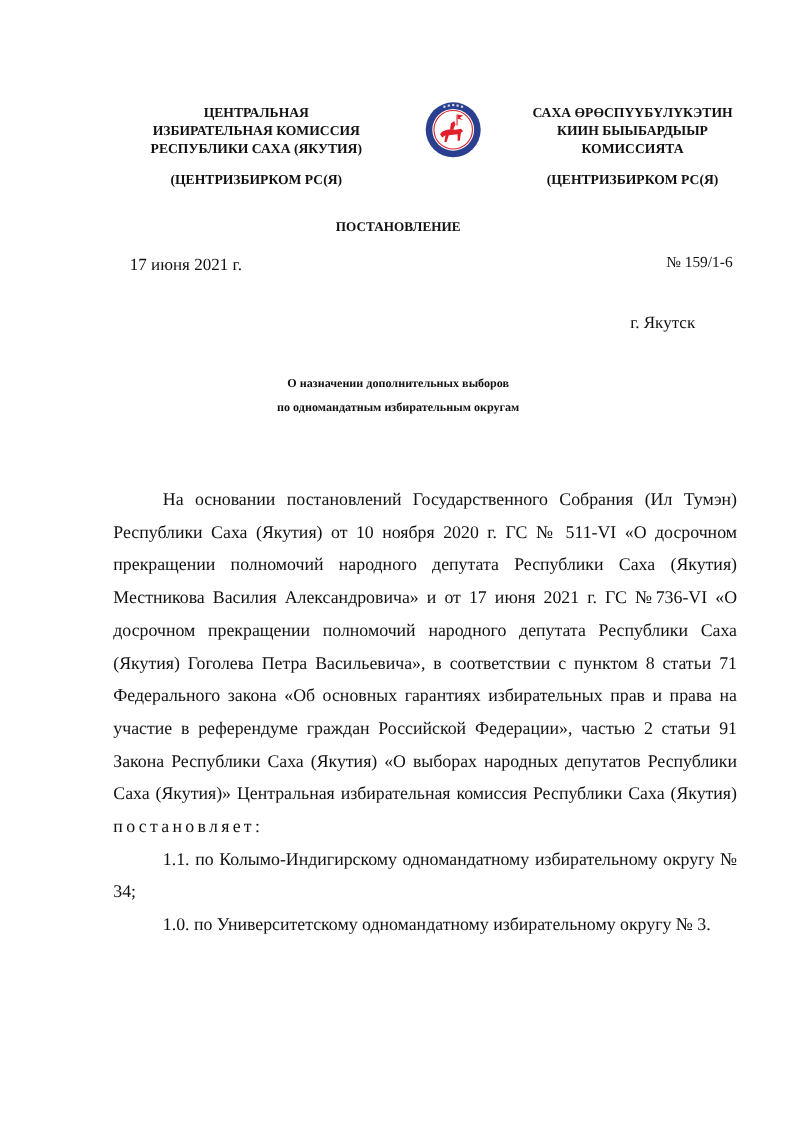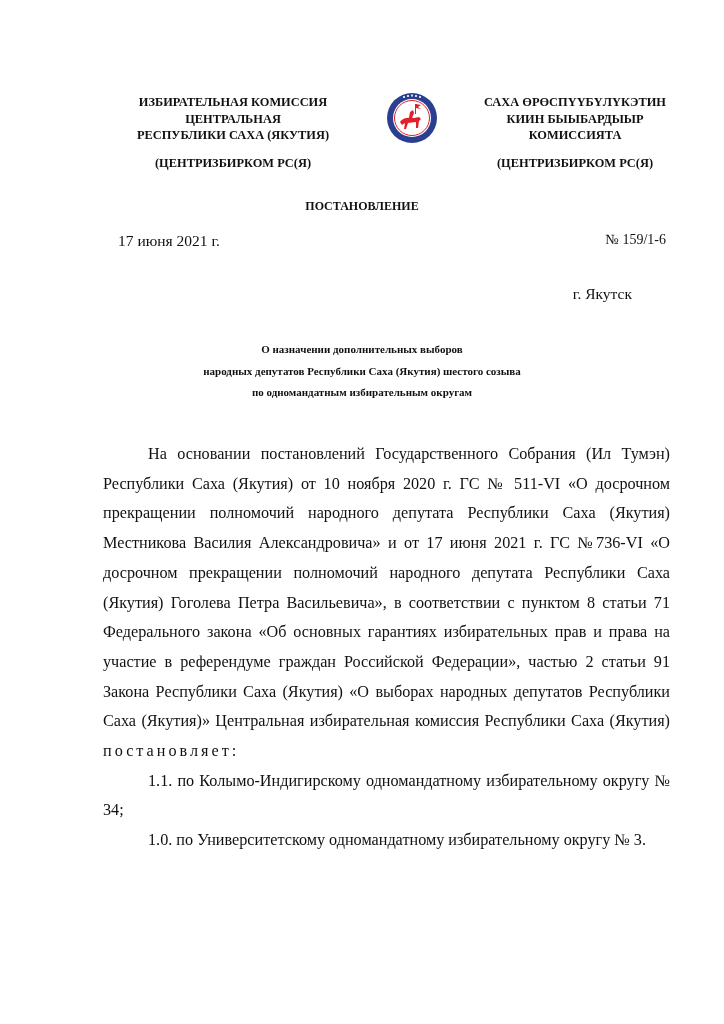--- a/index.html
+++ b/index.html
@@ -21,22 +21,22 @@
   .body { position: absolute; top: 440px; left: 103px; width: 567px; font-size: 16.2px;
           line-height: 29.7px; text-align: justify; }
   .body p { margin: 0; }
   .indent { text-indent: 45px; }
   .spaced { letter-spacing: 3px; }
 </style>
 </head>
 <body>
 
 <div class="hdr-block hdr-left">
+  <div>ЦЕНТРАЛЬНАЯ</div>
   <div>ИЗБИРАТЕЛЬНАЯ КОМИССИЯ</div>
-  <div>ЦЕНТРАЛЬНАЯ</div>
   <div>РЕСПУБЛИКИ САХА (ЯКУТИЯ)</div>
   <span class="hdr-short">(ЦЕНТРИЗБИРКОМ РС(Я)</span>
 </div>
 
 <svg class="emblem" viewBox="0 0 52 52">
   <circle cx="26" cy="26" r="25" fill="#2a3f8f"></circle>
   <circle cx="26" cy="26" r="19" fill="#ffffff"></circle>
   <circle cx="26" cy="26" r="17.5" fill="none" stroke="#e0202a" stroke-width="1"></circle>
   <g fill="#e0202a">
     <path d="M14 30 C16 26, 22 25, 28 26 L33 25 L35 27 L33 29 L32 36 L30 36 L30 30 L22 31 L20 37 L18 37 L19 31 L16 33 Z"></path>
@@ -60,21 +60,20 @@
   <span class="hdr-short">(ЦЕНТРИЗБИРКОМ РС(Я)</span>
 </div>
 
 <div class="title">ПОСТАНОВЛЕНИЕ</div>
 <div class="date">17 июня 2021 г.</div>
 <div class="number">№ 159/1-6</div>
 <div class="city">г. Якутск</div>
 
 <div class="subject">
   <div>О назначении дополнительных выборов</div>
-  <div>народных депутатов Республики Саха (Якутия) шестого созыва</div>
   <div>по одномандатным избирательным округам</div>
 </div>
 
 <div class="body">
   <p class="indent"><span>На основании постановлений Государственного Собрания (Ил Тумэн) Республики Саха (Якутия) от 10 ноября 2020 г. ГС № 511-VI «О досрочном прекращении полномочий народного депутата Республики Саха (Якутия) Местникова Василия Александровича» и от 17 июня 2021 г. ГС №736-VI «О досрочном прекращении полномочий народного депутата Республики Саха (Якутия) Гоголева Петра Васильевича», в соответствии с пунктом 8 статьи 71 Федерального закона «Об основных гарантиях избирательных прав и права на участие в референдуме граждан Российской Федерации», частью 2 статьи 91 Закона Республики Саха (Якутия) «О выборах народных депутатов Республики Саха (Якутия)» Центральная избирательная комиссия Республики Саха (Якутия) </span><span class="spaced">постановляет:</span></p>
   <p class="indent">1.1. по Колымо-Индигирскому одномандатному избирательному округу № 34;</p>
   <p class="indent">1.0. по Университетскому одномандатному избирательному округу № 3.</p>
 </div>
 
 </body></html>

